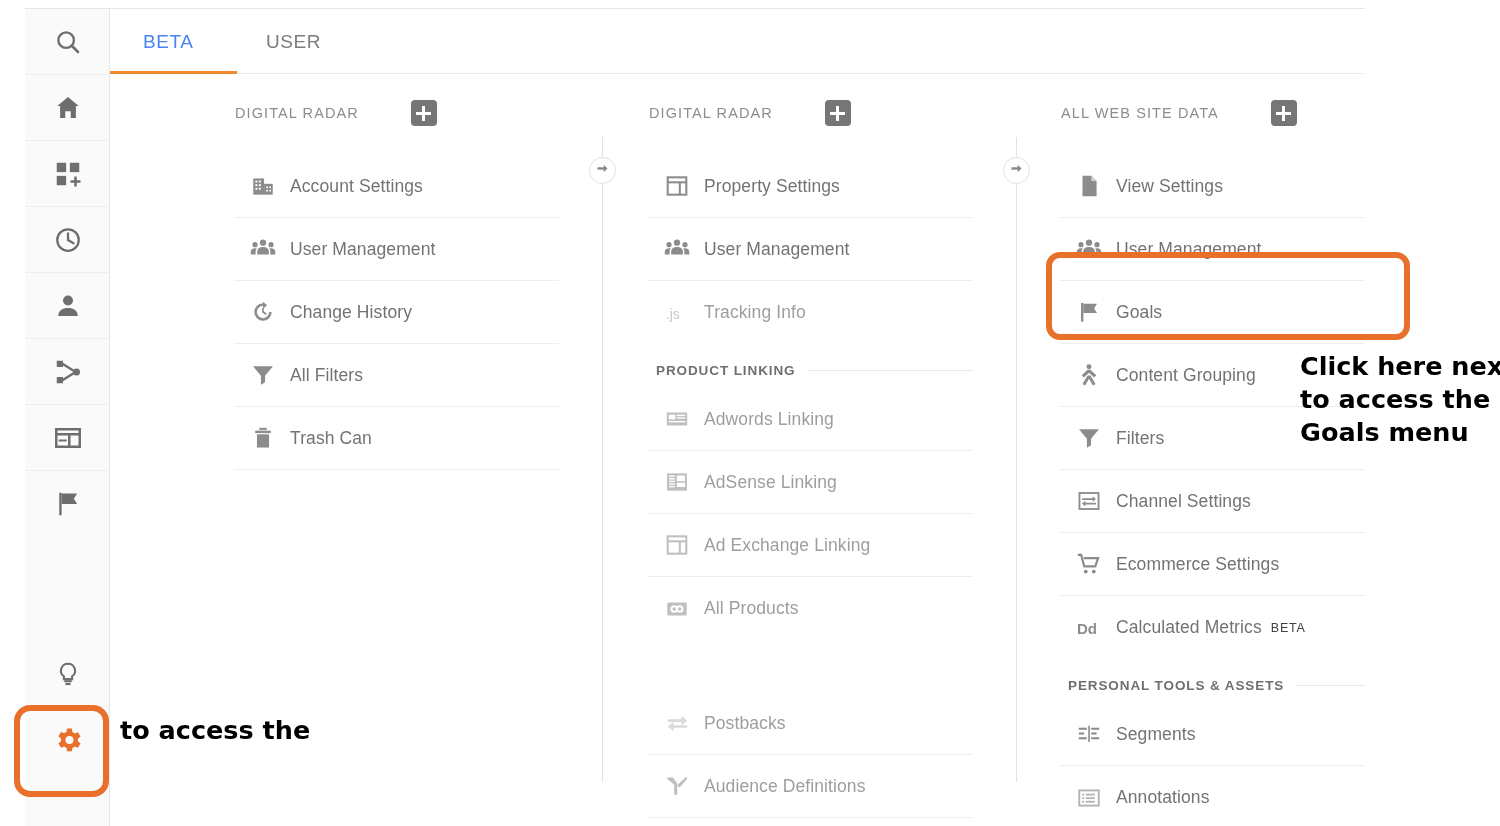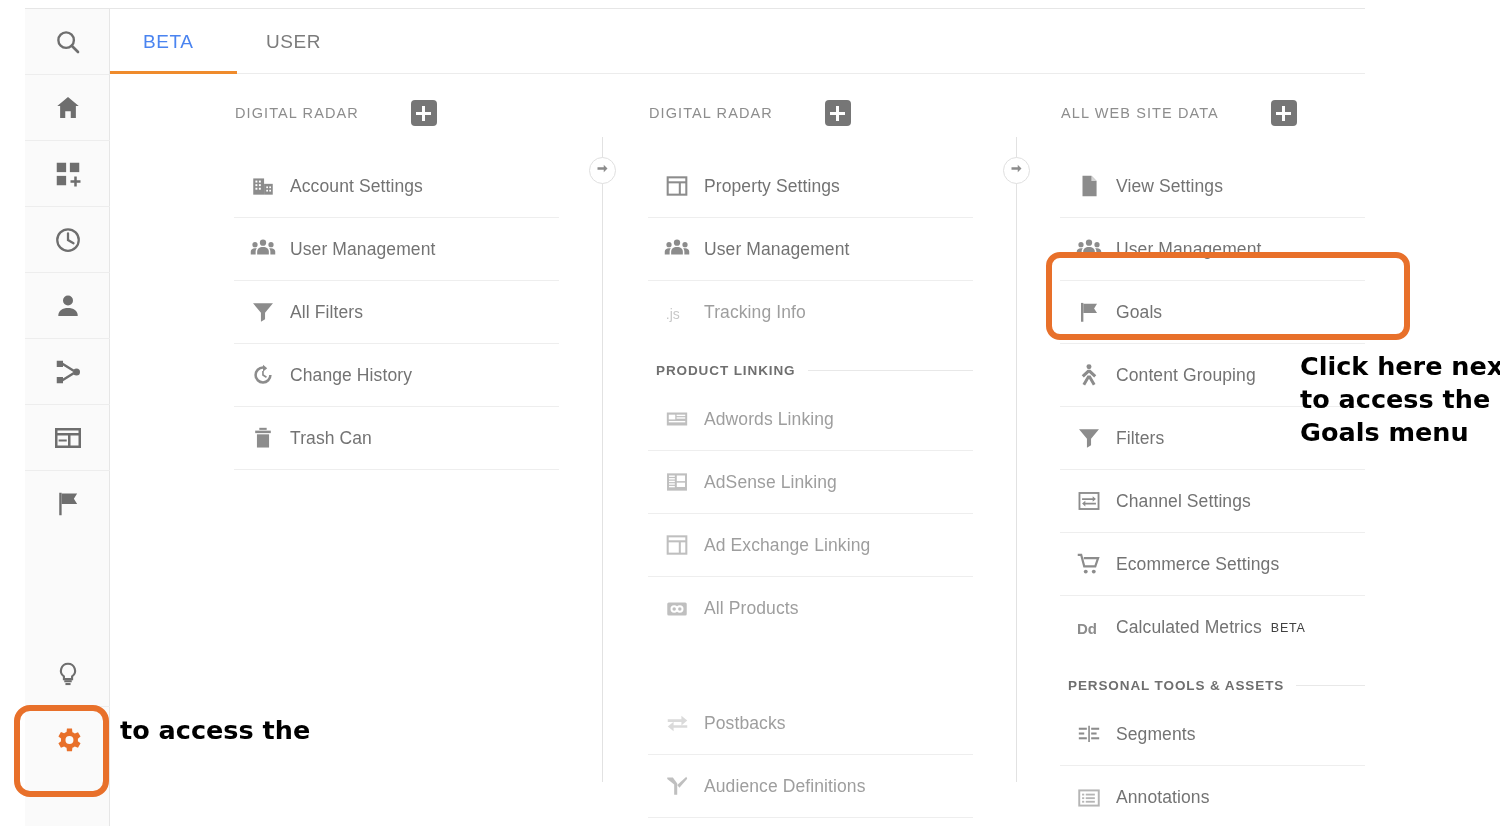--- a/index.html
+++ b/index.html
@@ -430,34 +430,34 @@
             <path d="M4.6 11.3c-2.3 0-3.9 1.2-3.9 3V17h4.5v-2.5c0-1.2.4-2.3 1.1-3.1a7 7 0 0 0-1.7-.1z" fill="#8c8c8c"></path>
             <path d="M19.4 11.3c-.6 0-1.2 0-1.7.1.7.8 1.1 1.9 1.1 3.1V17h4.5v-2.7c0-1.8-1.6-3-3.9-3z" fill="#8c8c8c"></path>
           </svg>
         </div>
         <div class="row-label">User Management</div>
       </div>
 
       <div class="row">
         <div class="row-icon">
           <svg width="26" height="26" viewBox="0 0 24 24">
+            <path d="M12 4a8 8 0 1 0 8 8h-2.3a5.7 5.7 0 1 1-5.7-5.7V9l3.9-3.2L12 2.6z" fill="#8c8c8c"></path>
+            <path d="M11.2 8.2v4.3l3.6 2.2.8-1.4-2.9-1.7V8.2z" fill="#8c8c8c"></path>
+          </svg>
+        </div>
+        <div class="row-label">Change History</div>
+      </div>
+
+      <div class="row">
+        <div class="row-icon">
+          <svg width="26" height="26" viewBox="0 0 24 24">
               <path d="M2.8 4h18.4l-7.3 8.6v6.1l-3.8 2.3v-8.4z" fill="#8c8c8c"></path>
             </svg>
         </div>
         <div class="row-label">All Filters</div>
-      </div>
-
-      <div class="row">
-        <div class="row-icon">
-          <svg width="26" height="26" viewBox="0 0 24 24">
-            <path d="M12 4a8 8 0 1 0 8 8h-2.3a5.7 5.7 0 1 1-5.7-5.7V9l3.9-3.2L12 2.6z" fill="#8c8c8c"></path>
-            <path d="M11.2 8.2v4.3l3.6 2.2.8-1.4-2.9-1.7V8.2z" fill="#8c8c8c"></path>
-          </svg>
-        </div>
-        <div class="row-label">Change History</div>
       </div>
 
       <div class="row">
         <div class="row-icon">
           <svg width="26" height="26" viewBox="0 0 24 24">
             <rect x="8.6" y="2.6" width="6.8" height="1.9" fill="#8c8c8c"></rect>
             <rect x="4.8" y="5.2" width="14.4" height="2.3" fill="#8c8c8c"></rect>
             <path d="M6.4 8.6h11.2v12.2H6.4z" fill="#8c8c8c"></path>
           </svg>
         </div>

